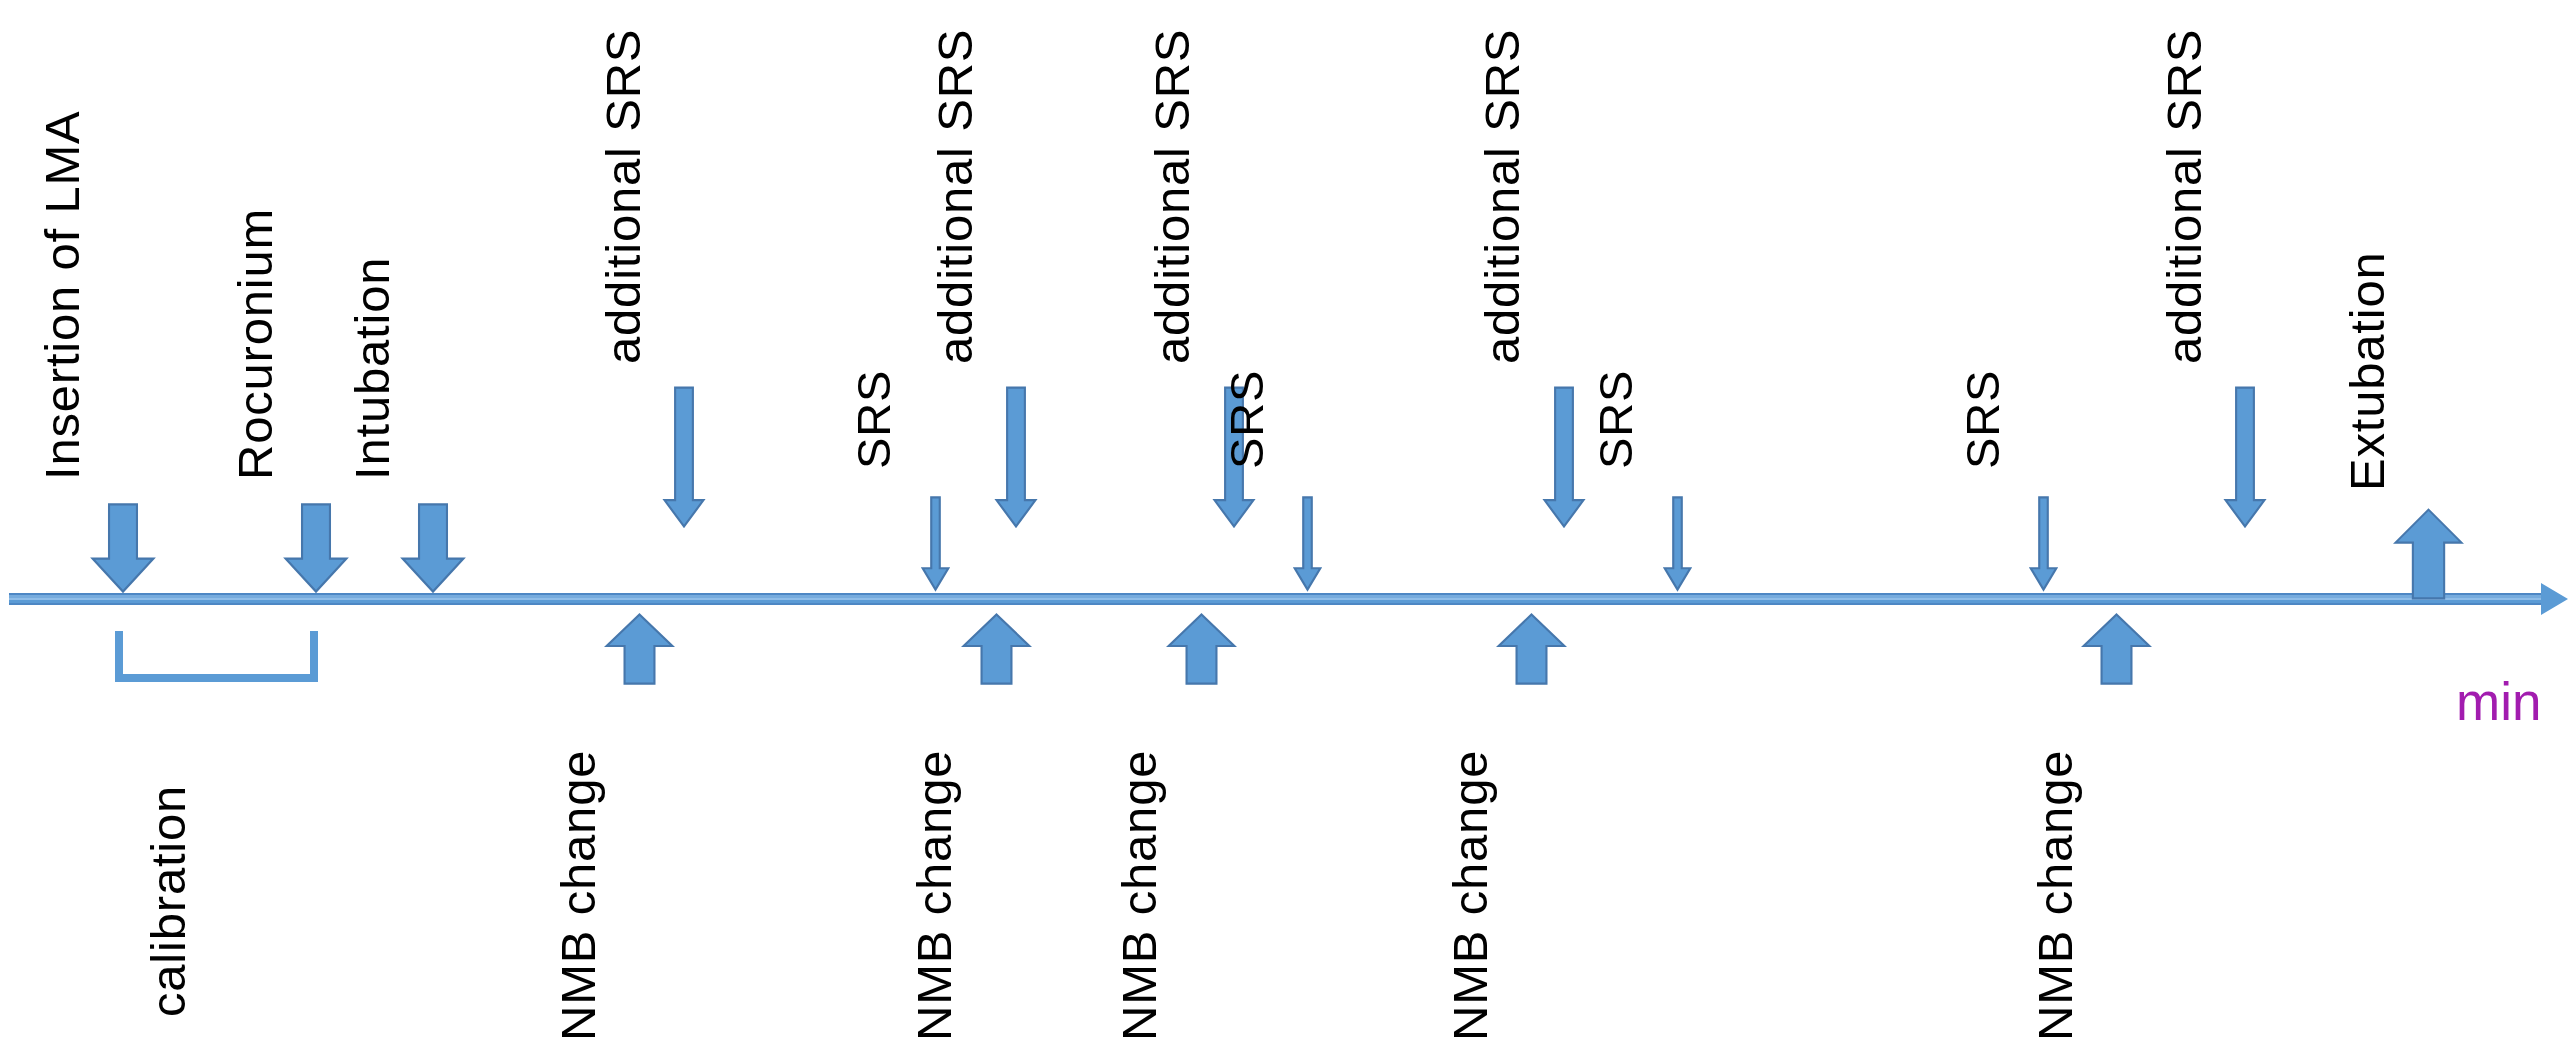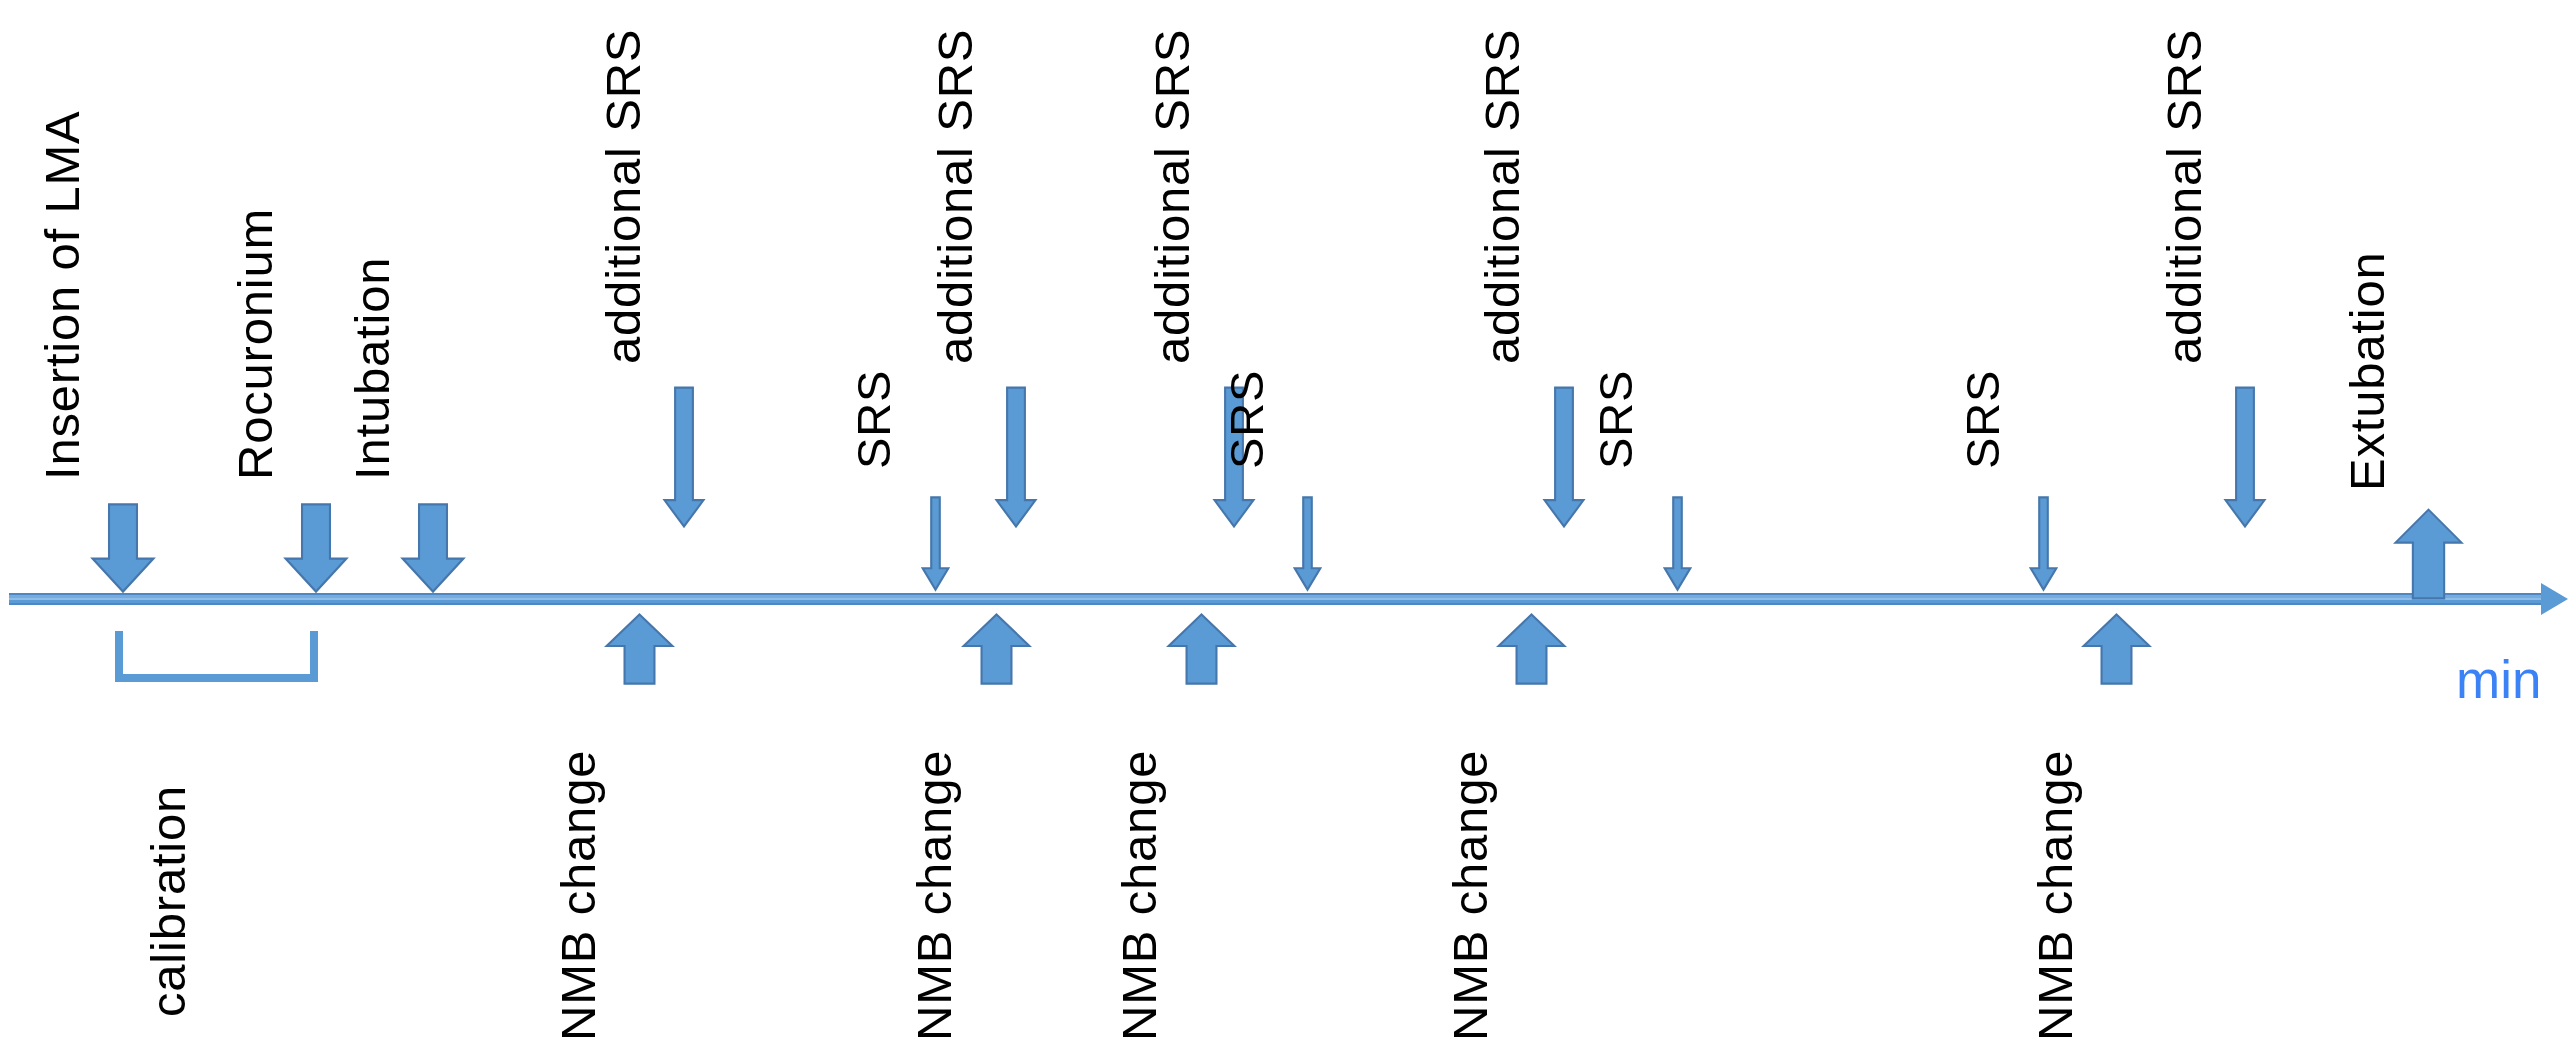--- a/index.html
+++ b/index.html
@@ -58,23 +58,23 @@
     top: 631px;
     width: 187px;
     height: 43px;
     border-left: 8.5px solid #5b9bd5;
     border-right: 8.5px solid #5b9bd5;
     border-bottom: 8.5px solid #5b9bd5;
   }
   .min-label {
     position: absolute;
     left: 2456px;
-    top: 649px;
+    top: 671px;
     font-size: 53px;
-    color: #3b82f6;
+    color: #a21caf;
     white-space: nowrap;
   }
 </style>
 </head>
 <body>
 
 <div id="canvas">
   <div class="timeline-bar"></div>
   <div class="timeline-head"></div>
   <div class="calib-bracket"></div>

